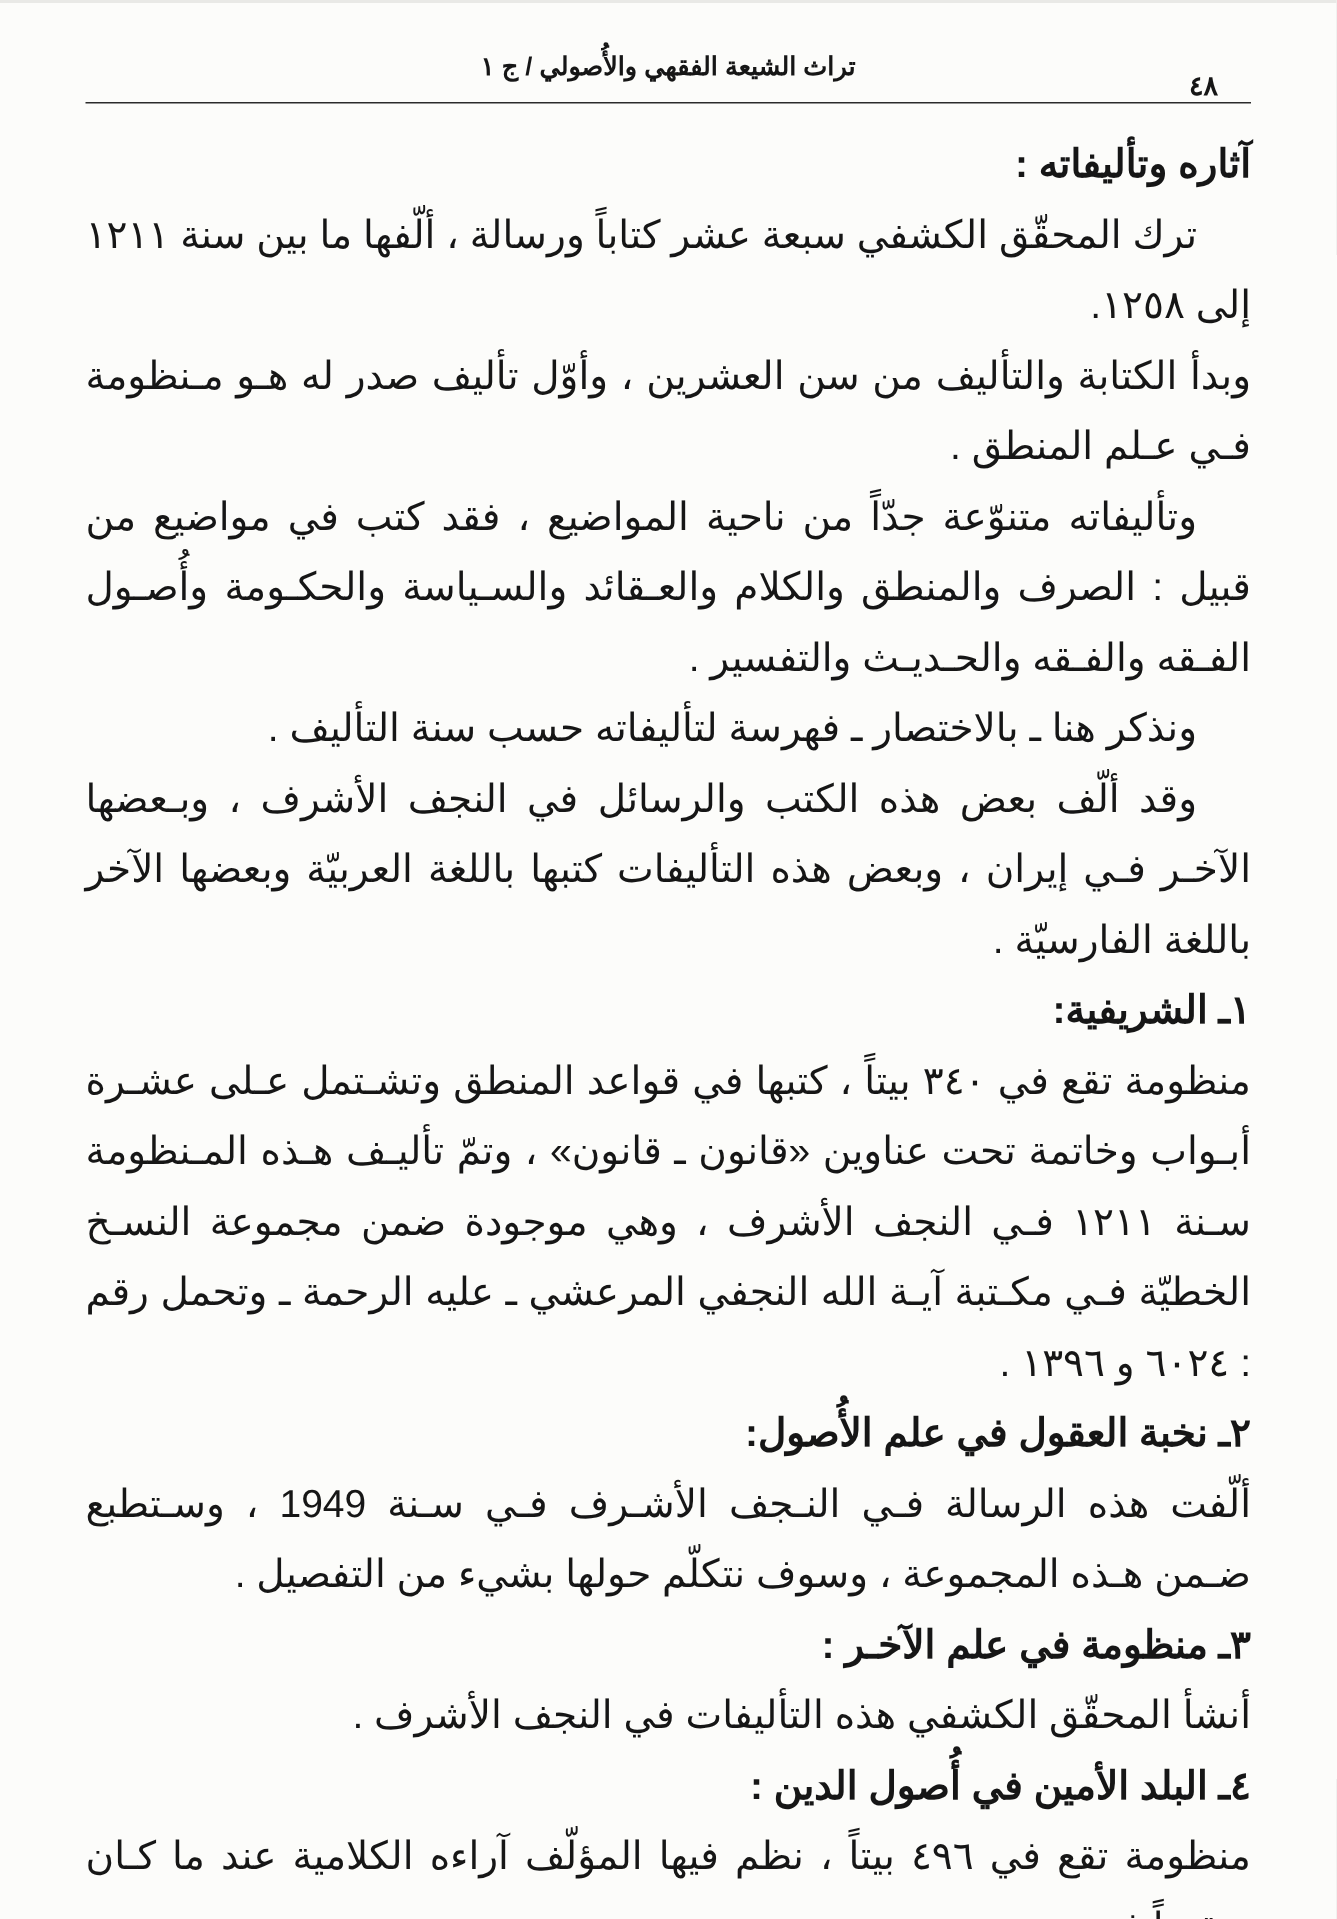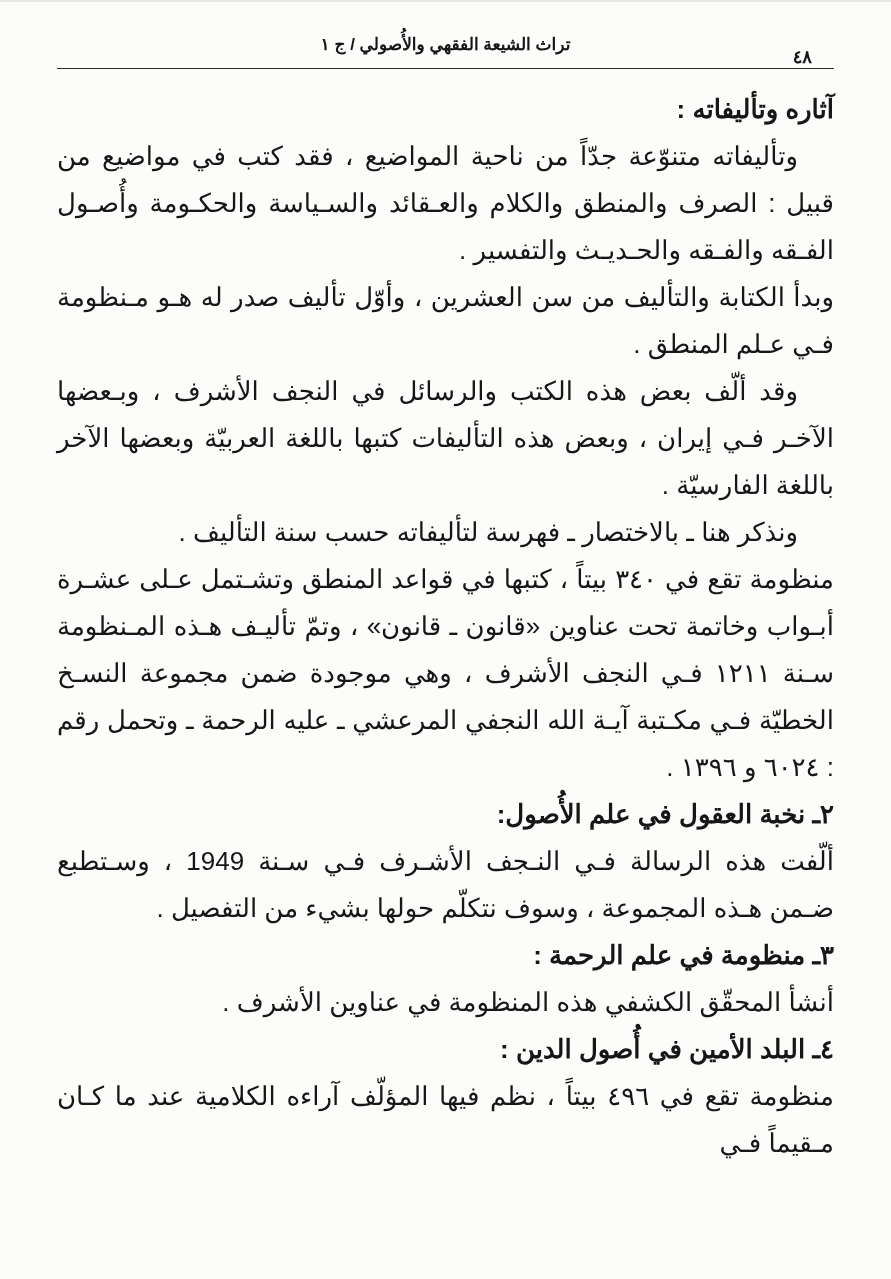--- a/index.html
+++ b/index.html
@@ -93,38 +93,40 @@
     <div class="running-title">تراث الشيعة الفقهي والأُصولي / ج ١</div>
     <div class="running-page-number">٤٨</div>
   </header>
 
   <div class="header-rule"></div>
 
   <main class="body-text">
 
     <h2 class="section-heading">آثاره وتأليفاته :</h2>
 
+    <p class="para indent">ترك المحقّق الكشفي سبعة عشر كتاباً ورسالة ، ألّفها ما بين سنة ١٢١١ إلى ١٢٥٨.</p>
+
+    <p class="para">وبدأ الكتابة والتأليف من سن العشرين ، وأوّل تأليف صدر له هـو مـنظومة فـي عـلم المنطق .</p>
 
     <p class="para indent">وتأليفاته متنوّعة جدّاً من ناحية المواضيع ، فقد كتب في مواضيع من قبيل : الصرف والمنطق والكلام والعـقائد والسـياسة والحكـومة وأُصـول الفـقه والفـقه والحـديـث والتفسير .</p>
 
-    <p class="para">وبدأ الكتابة والتأليف من سن العشرين ، وأوّل تأليف صدر له هـو مـنظومة فـي عـلم المنطق .</p>
+    <p class="para indent">ونذكر هنا ـ بالاختصار ـ فهرسة لتأليفاته حسب سنة التأليف .</p>
 
     <p class="para indent">وقد ألّف بعض هذه الكتب والرسائل في النجف الأشرف ، وبـعضها الآخـر فـي إيران ، وبعض هذه التأليفات كتبها باللغة العربيّة وبعضها الآخر باللغة الفارسيّة .</p>
 
-    <p class="para indent">ونذكر هنا ـ بالاختصار ـ فهرسة لتأليفاته حسب سنة التأليف .</p>
-
+    <h3 class="item-heading">١ـ الشريفية:</h3>
 
     <p class="para">منظومة تقع في ٣٤٠ بيتاً ، كتبها في قواعد المنطق وتشـتمل عـلى عشـرة أبـواب وخاتمة تحت عناوين «قانون ـ قانون» ، وتمّ تأليـف هـذه المـنظومة سـنة ١٢١١ فـي النجف الأشرف ، وهي موجودة ضمن مجموعة النسـخ الخطيّة فـي مكـتبة آيـة الله النجفي المرعشي ـ عليه الرحمة ـ وتحمل رقم : ٦٠٢٤ و ١٣٩٦ .</p>
 
     <h3 class="item-heading ind-1">٢ـ نخبة العقول في علم الأُصول:</h3>
 
     <p class="para">ألّفت هذه الرسالة فـي النـجف الأشـرف فـي سـنة 1949 ، وسـتطبع ضـمن هـذه المجموعة ، وسوف نتكلّم حولها بشيء من التفصيل .</p>
 
-    <h3 class="item-heading ind-2">٣ـ منظومة في علم الرحمة :</h3>
+    <h3 class="item-heading ind-2">٣ـ منظومة في علم الآخـر :</h3>
 
-    <p class="para">أنشأ المحقّق الكشفي هذه المنظومة في عناوين الأشرف .</p>
+    <p class="para">أنشأ المحقّق الكشفي هذه التأليفات في النجف الأشرف .</p>
 
     <h3 class="item-heading ind-2">٤ـ البلد الأمين في أُصول الدين :</h3>
 
     <p class="para">منظومة تقع في ٤٩٦ بيتاً ، نظم فيها المؤلّف آراءه الكلامية عند ما كـان مـقيماً فـي</p>
 
   </main>
 </div>
 
 </body></html>

